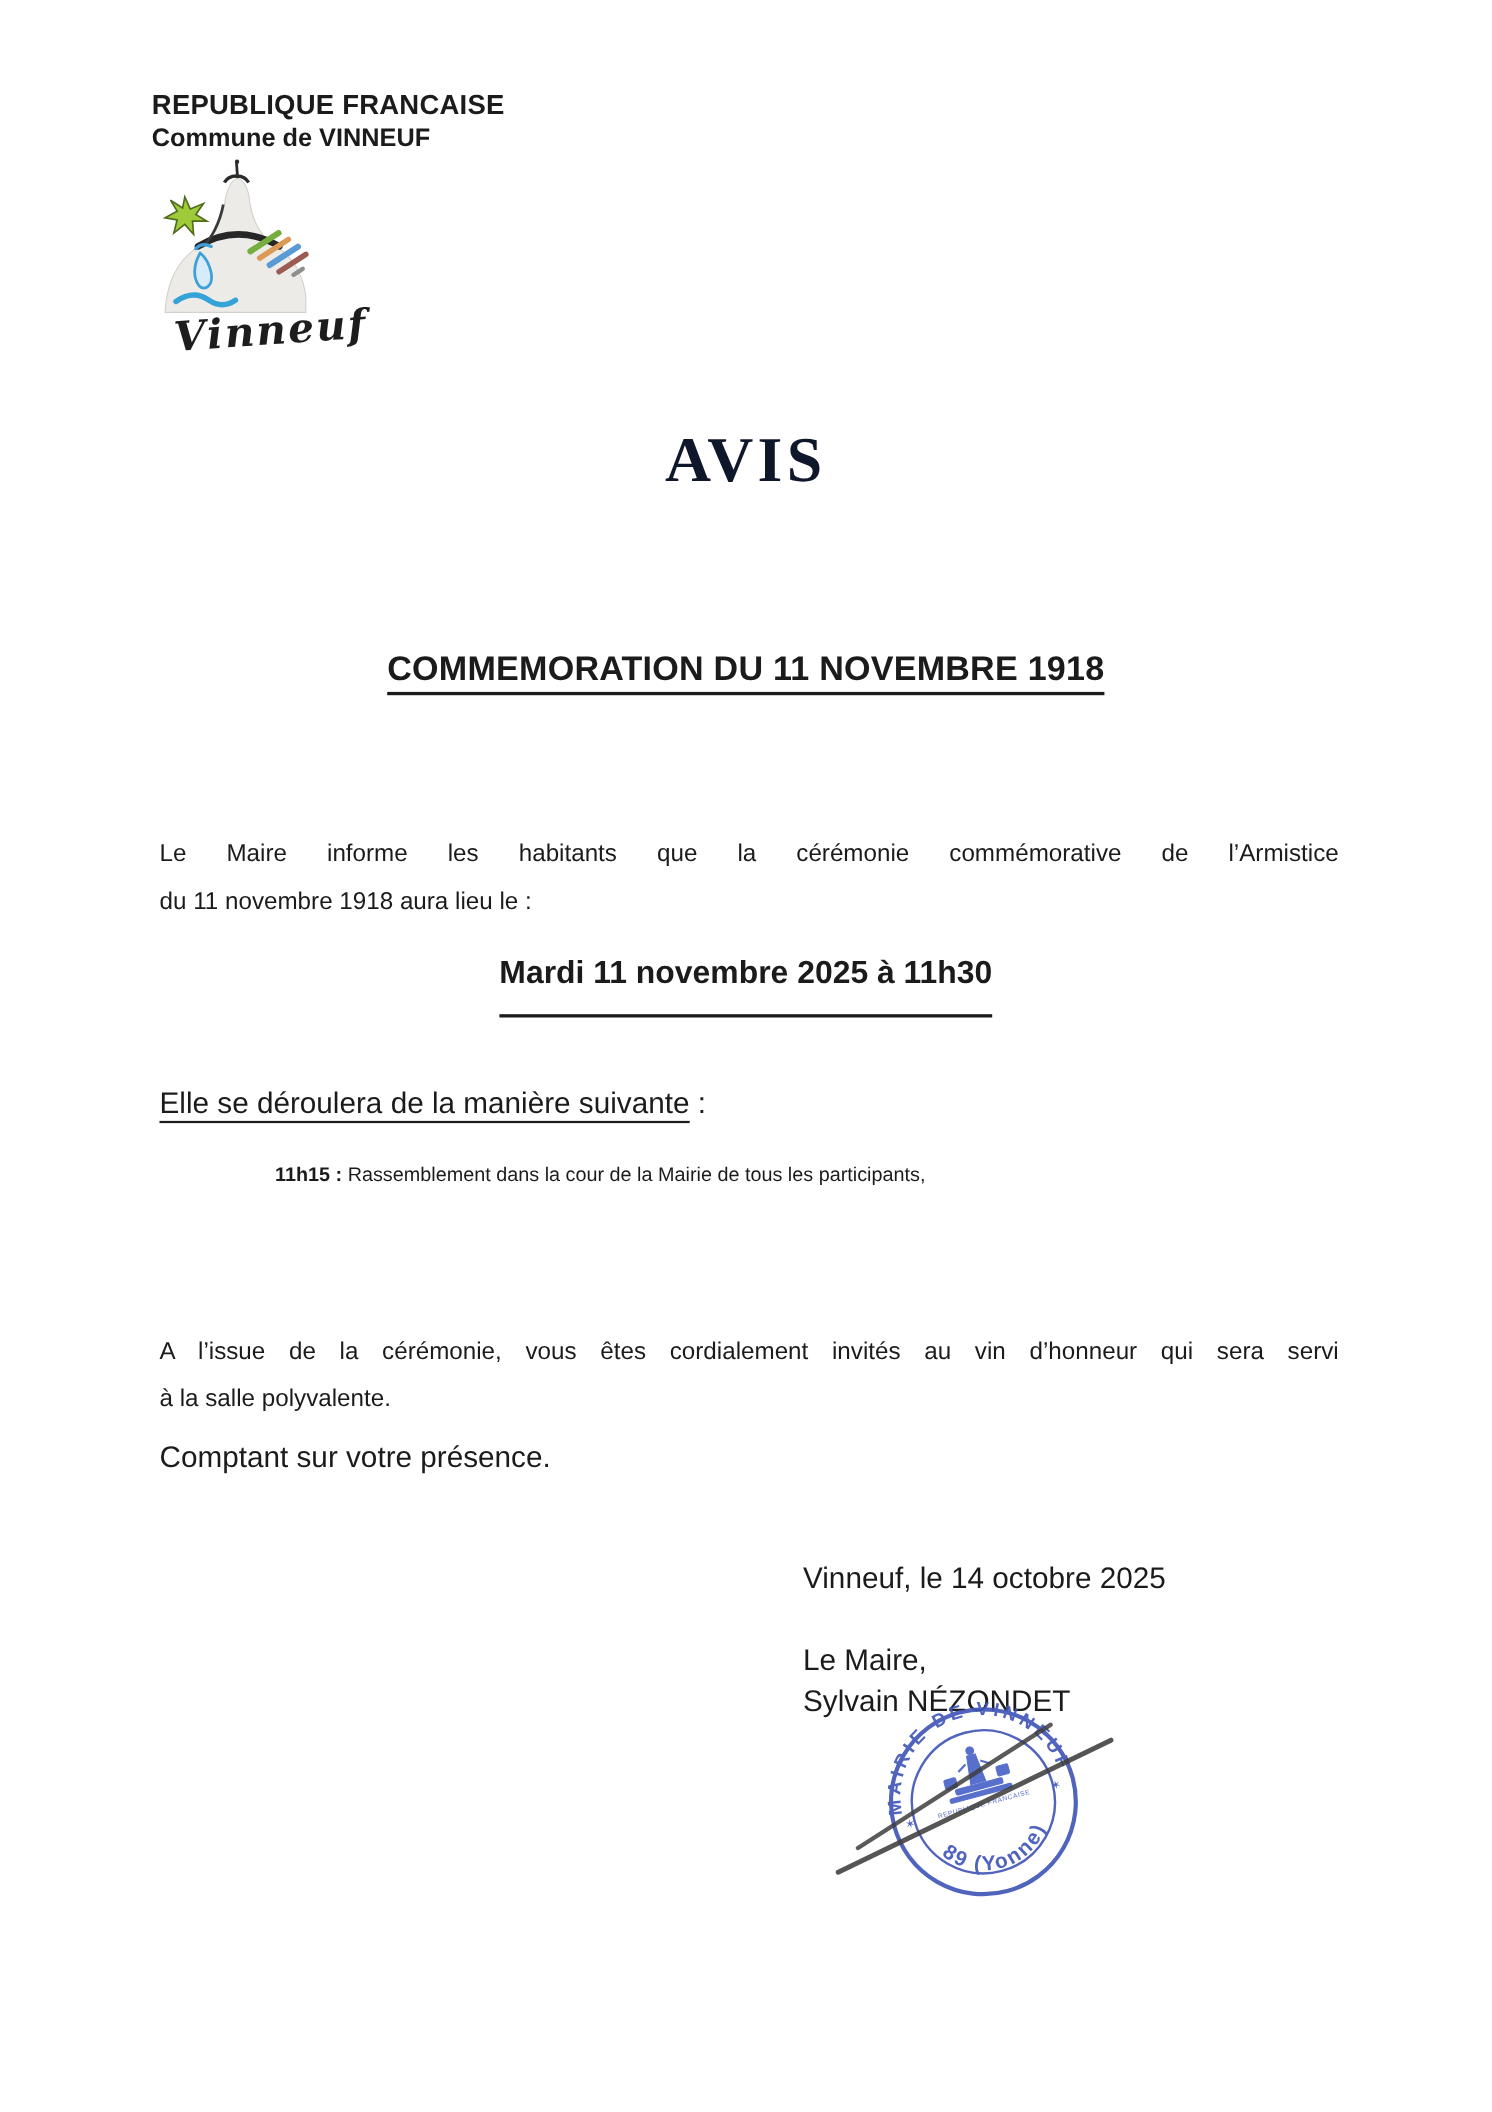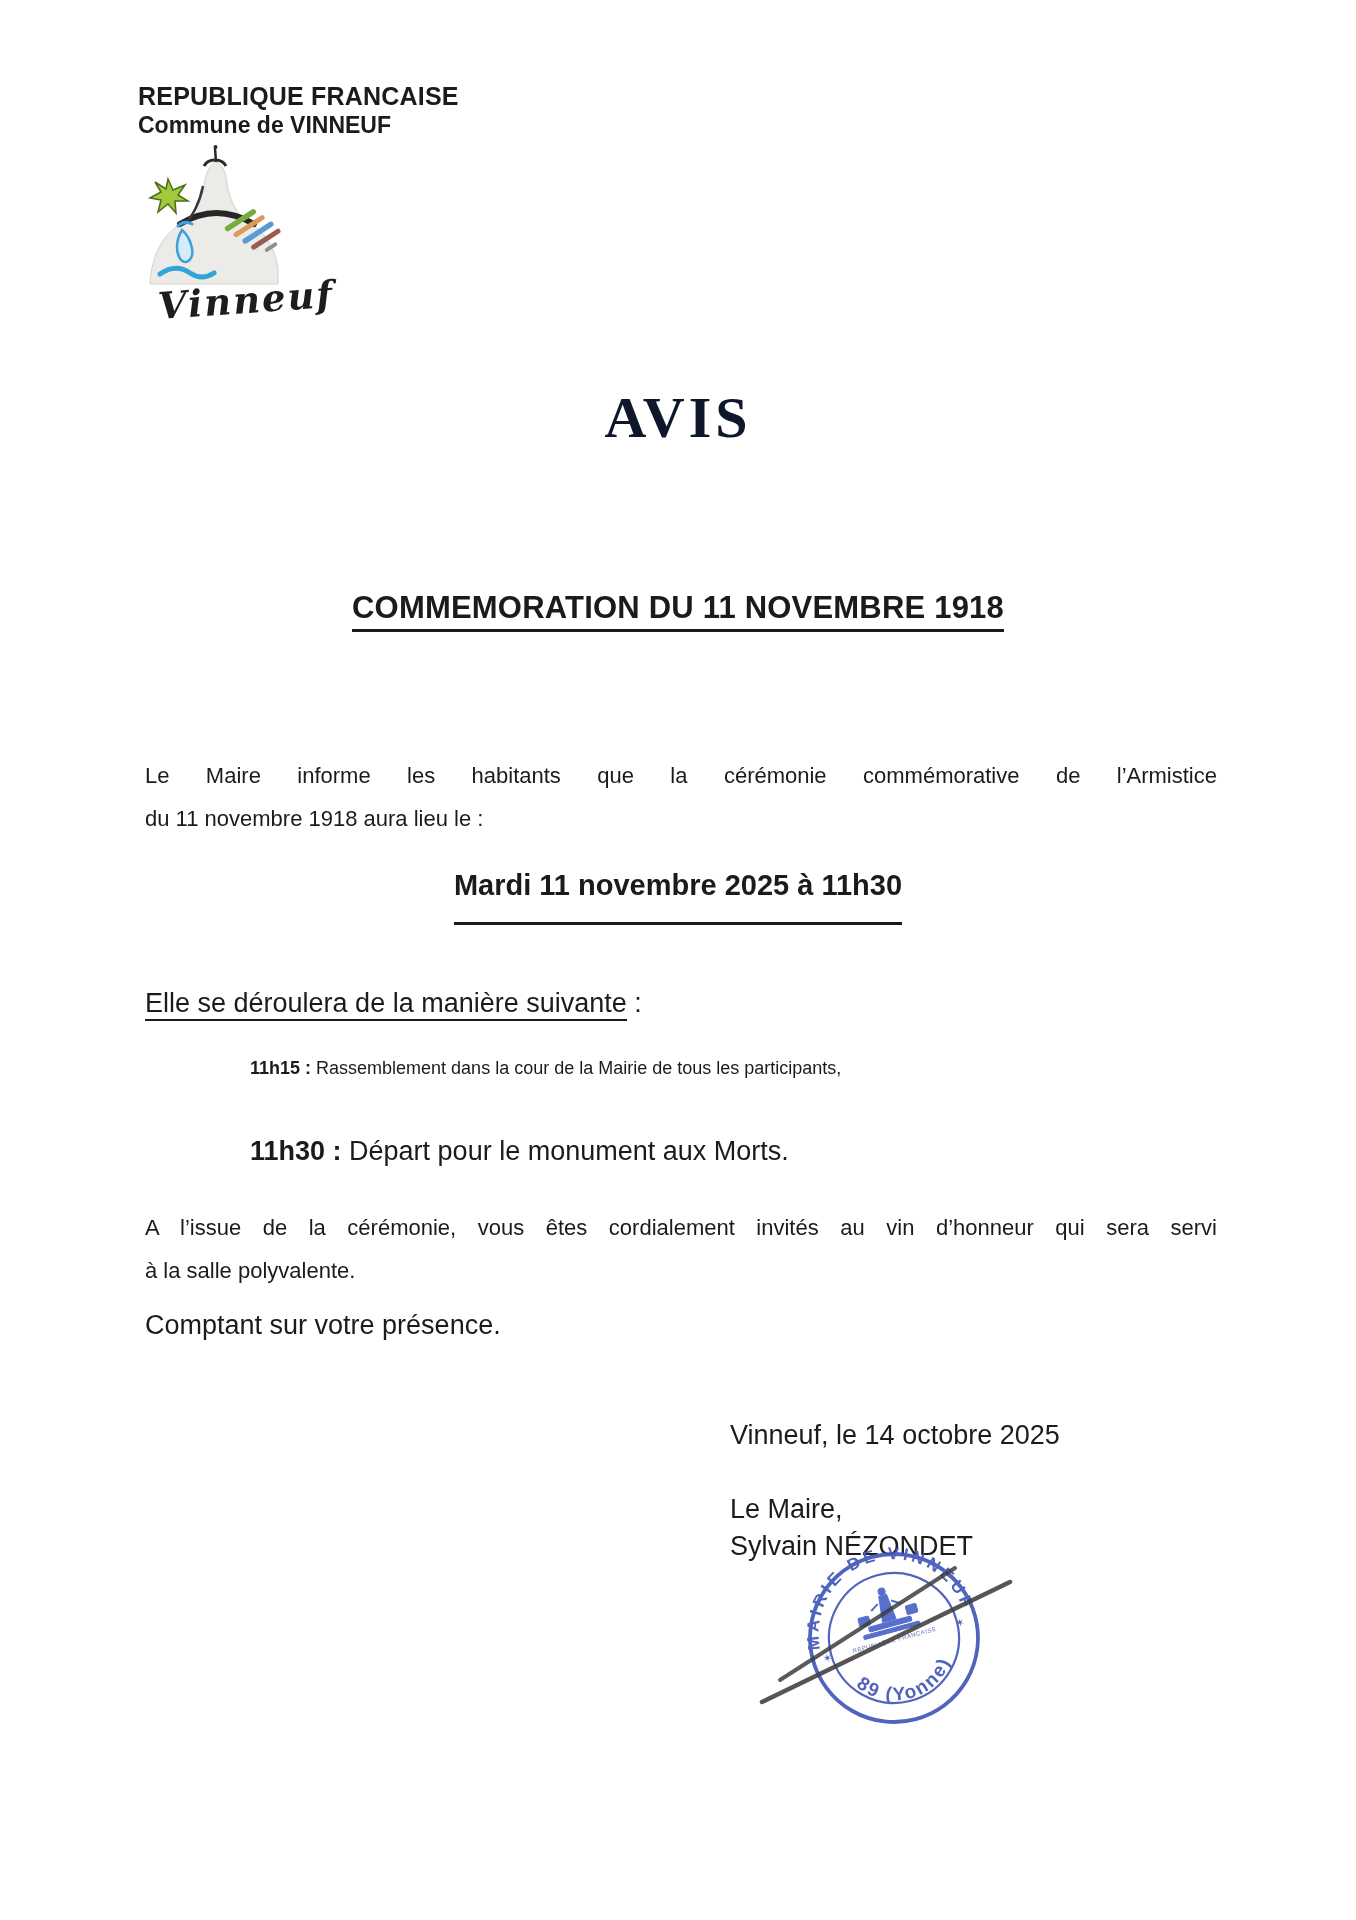--- a/index.html
+++ b/index.html
@@ -136,23 +136,20 @@
     <span class="event-date">Mardi 11 novembre 2025 à 11h30</span>
   </div>
 
   <div class="abs schedule-heading">
     <span class="u">Elle se déroulera de la manière suivante</span><span> :</span>
   </div>
 
   <div class="abs sched-1">
     <span class="time-label">11h15 :</span><span> Rassemblement dans la cour de la Mairie de tous les participants,</span>
   </div>
-  <div class="abs sched-2">
-    <span class="time-label">11h30 :</span><span> Départ pour le monument aux Morts.</span>
-  </div>
 
   <div class="abs thanks">Comptant sur votre présence.</div>
 
   <div class="abs closing body-text">
     <div class="just-line">A l’issue de la cérémonie, vous êtes cordialement invités au vin d’honneur qui sera servi</div>
     <div>à la salle polyvalente.</div>
   </div>
 
   <div class="abs place-date">Vinneuf, le 14 octobre 2025</div>
   <div class="abs signer-role">Le Maire,</div>

